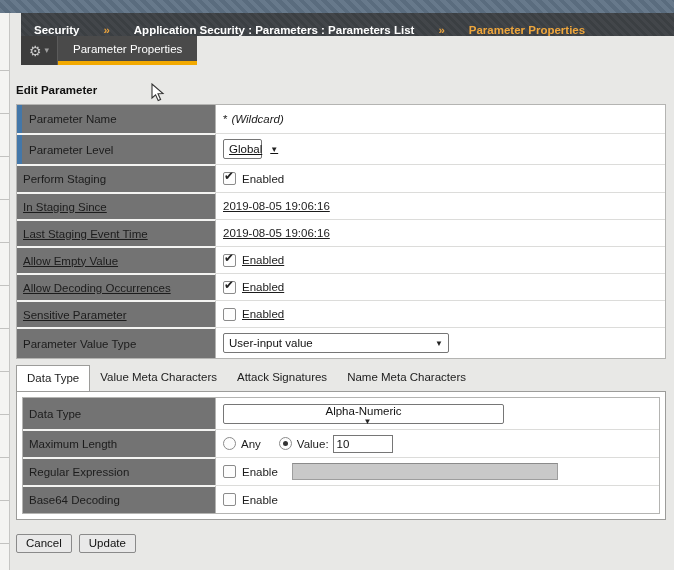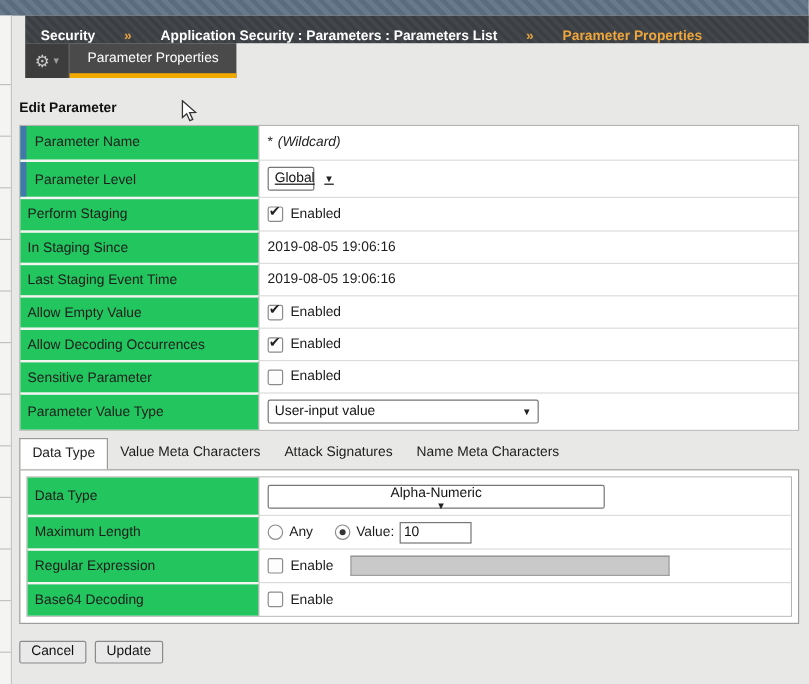--- a/index.html
+++ b/index.html
@@ -45,34 +45,34 @@
   }
   
   .section-heading{position:absolute;left:16px;top:84px;font-weight:bold;color:#111;}
   
   .ptable{
     position:absolute;left:16px;width:650px;background:#fff;
     border:1px solid #b4b4b2;box-sizing:border-box;
   }
   .prow{display:flex;}
   .prow .plabel{
-    width:199px;flex:0 0 199px;background:#22c55e;
+    width:199px;flex:0 0 199px;background:#737373;
     border-right:1px solid #b4b4b2;box-sizing:border-box;
     display:flex;align-items:center;padding-left:6px;position:relative;
   }
   .prow.accent .plabel{padding-left:12px;}
   .prow.accent .plabel::before{
     content:"";position:absolute;left:0;top:0;bottom:0;width:5px;background:#4377a9;
   }
   .prow .pvalue{
     flex:1;background:#fff;display:flex;align-items:center;padding-left:7px;box-sizing:border-box;
   }
   .prow + .prow .plabel{border-top:2px solid #f4f4f2;}
   .prow + .prow .pvalue{border-top:1px solid #dcdcda;}
-  .h28{min-height:28px;} .h31{min-height:31px;} .h27{min-height:27px;}
+  .h28{min-height:28px;} .h31{min-height:31px;} .h27{min-height:27px;text-decoration:underline;}
   .wildcard-note{font-style:italic;margin-left:4px;}
   
   .sel{
     display:inline-flex;align-items:center;justify-content:space-between;
     border:1px solid #767676;border-radius:2px;background:#fff;
     height:20px;padding:0 5px;box-sizing:border-box;cursor:pointer;color:#111;
   }
   .sel .sel-arrow{font-size:8px;color:#222;margin-left:8px;}
   .sel-global{width:39px;text-decoration:underline;}
   .sel-valuetype{width:226px;}

